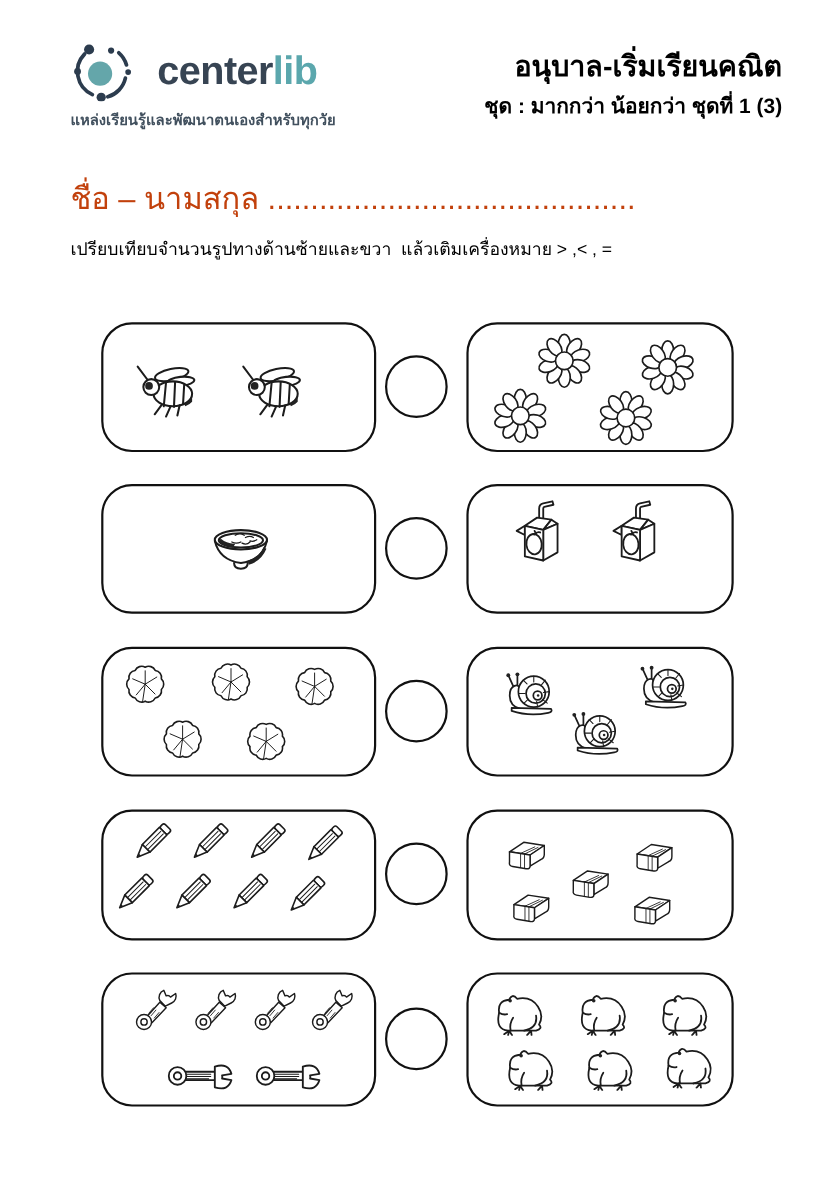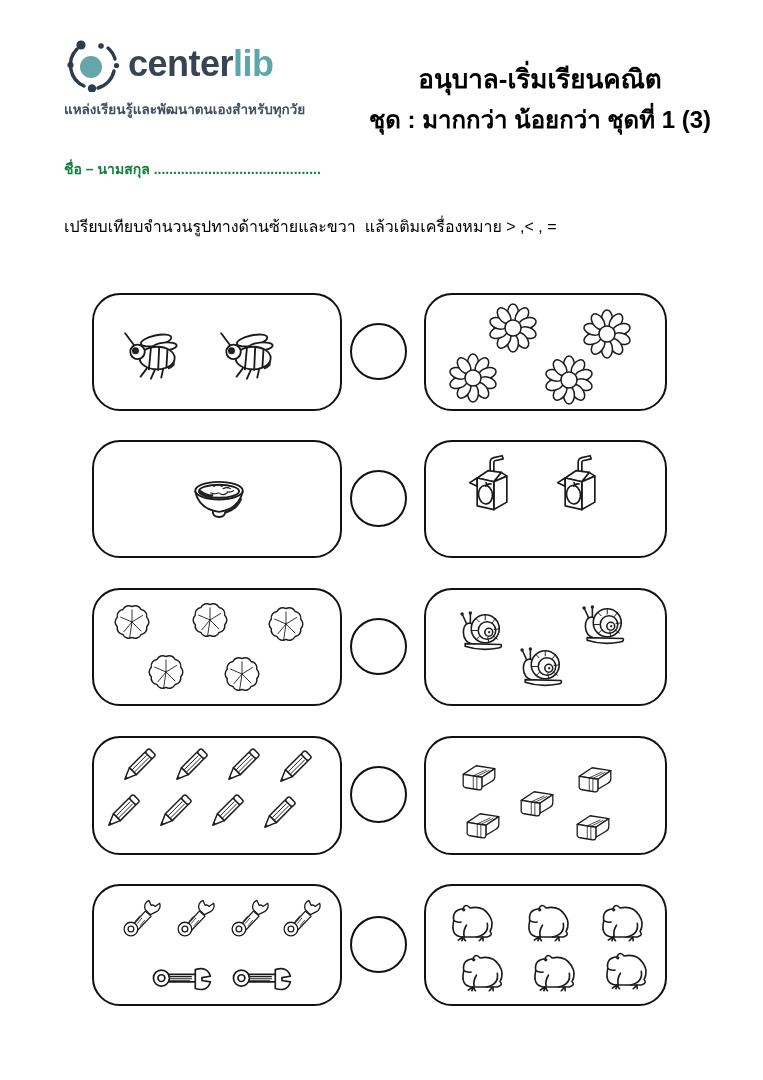--- a/index.html
+++ b/index.html
@@ -1,29 +1,29 @@
 <!DOCTYPE html>
 <html><head>
 <meta charset="utf-8">
 <style>
   html,body{margin:0;padding:0;background:#ffffff;}
   .page{position:relative;width:763px;height:1080px;background:#fff;
         font-family:"Liberation Sans",sans-serif;color:#111;overflow:hidden;margin:0 auto;}
   
   .logo{position:absolute;left:64px;top:36px;}
-  .logo-row{display:flex;align-items:center;gap:6px;}
+  .logo-row{display:flex;align-items:center;gap:21px;}
   .brand{font-size:36px;font-weight:700;letter-spacing:-0.5px;line-height:1;}
   .brand .b1{color:#374453;}
   .brand .b2{color:#5ba7ad;}
   .tagline{margin-top:6px;font-size:13.5px;color:#41505e;font-weight:bold;}
-  .titleblock{position:absolute;top:44px;right:52px;text-align:center;margin-top:19px;}
+  .titleblock{position:absolute;top:44px;right:52px;text-align:right;}
   .title{font-size:26px;font-weight:700;color:#000;line-height:1.25;}
-  .subtitle{font-size:24px;font-weight:600;color:#000;margin-top:4px;}
+  .subtitle{font-size:19px;font-weight:600;color:#000;margin-top:4px;}
   
-  .name-line{position:absolute;left:64px;top:158px;font-size:14px;color:#15803d;font-weight:bold;}
+  .name-line{position:absolute;left:64px;top:158px;font-size:28px;color:#c2410c;}
   .instruction{position:absolute;left:64px;top:214px;font-size:16px;color:#000;white-space:pre;}
   
   .row{position:absolute;left:0;width:763px;}
   .pbox{position:absolute;height:118px;border:2.4px solid #111;border-radius:28px;background:#fff;box-sizing:border-box;}
   .pbox.left{left:92px;width:250px;}
   .pbox.right{left:424px;width:243px;}
   .acircle{position:absolute;left:350px;top:30px;width:57px;height:57px;border:2.2px solid #111;
            border-radius:50%;background:#fff;box-sizing:border-box;}
   .it{position:absolute;}
   .defs{position:absolute;width:0;height:0;overflow:hidden;}

